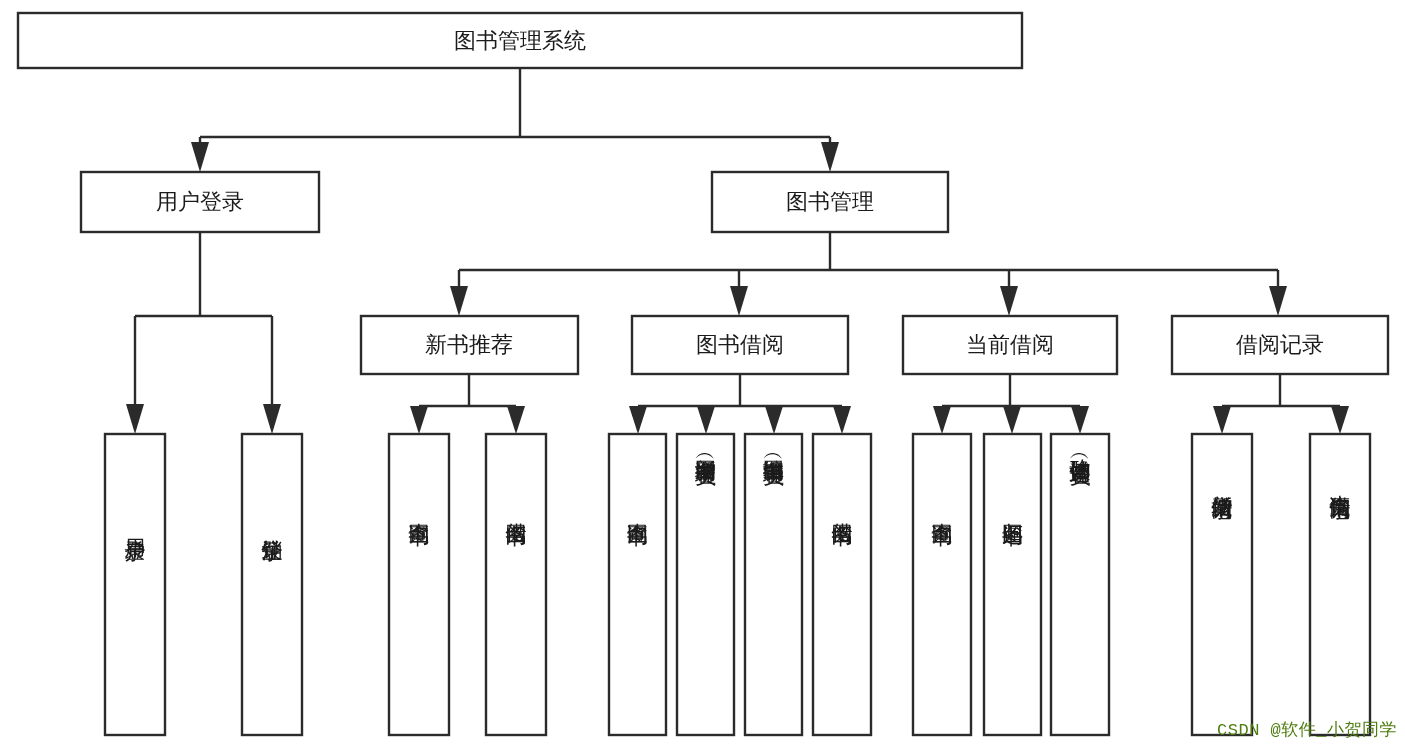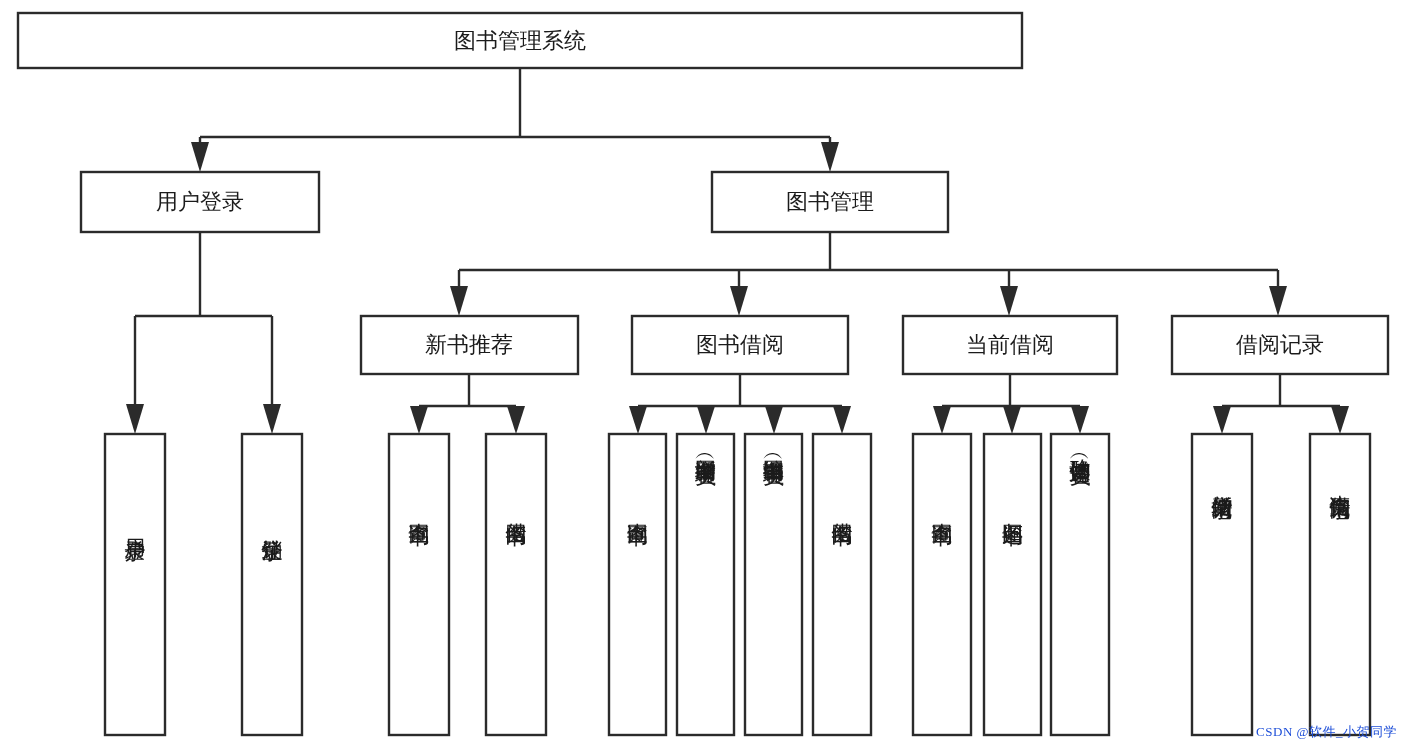--- a/index.html
+++ b/index.html
@@ -61,23 +61,23 @@
     color: #1b1b1b;
     writing-mode: vertical-rl;
     text-orientation: upright;
     letter-spacing: 1px;
     white-space: nowrap;
   }
   .watermark {
     position: absolute;
     right: 8px;
     bottom: 6px;
-    font-family: Liberation Serif, serif;
-    font-size: 13px;
-    color: #1d4ed8;
+    font-family: Liberation Mono, monospace;
+    font-size: 17px;
+    color: #4d7c0f;
     letter-spacing: 0.5px;
     user-select: none;
   }
 </style>
 </head>
 <body>
 
 <div id="diagram-root">
 
   <svg class="flow" viewBox="0 0 1405 747">

